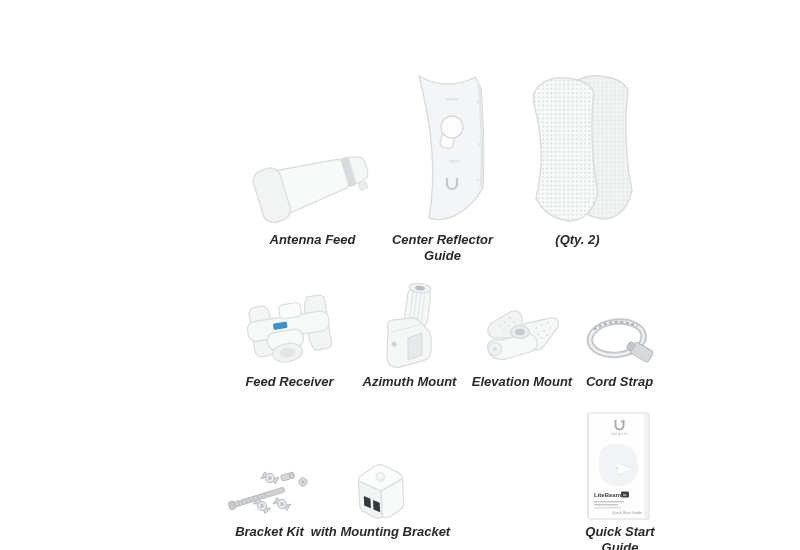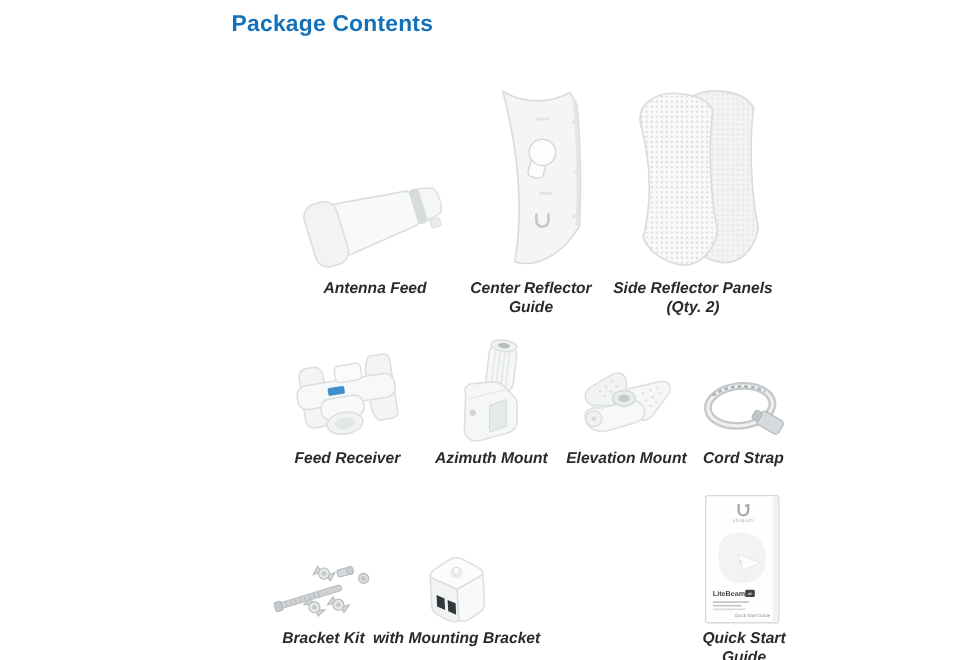--- a/index.html
+++ b/index.html
@@ -11,21 +11,20 @@
   .imgbox{display:flex;align-items:flex-end;justify-content:center;width:100%;}
   .cap{margin-top:4px;font-size:13px;font-weight:700;color:#2a292b;text-align:center;line-height:1.25;font-style:italic;}
   .cap span{display:block;white-space:nowrap;}
   svg{display:block;}
 </style>
 </head>
 <body>
 
 <div class="canvas">
 
-  <h1 class="page-title">Package Contents</h1>
 
   <figure class="item" style="left:190px;top:112px;width:165px;">
     <div class="imgbox" style="height:100px;">
       <svg width="145" height="100" viewBox="0 0 145 100">
         <g transform="rotate(-17 72 55)">
           <path d="M36 32 L104 40 Q109 42 109 55 Q109 68 104 70 L36 78 Z" fill="#f8f9f9" stroke="#dcdfe0" stroke-width="1.4"></path>
           <rect x="16" y="28" width="28" height="54" rx="11" fill="#f2f4f4" stroke="#dcdfe0" stroke-width="1.4"></rect>
           <rect x="106" y="40" width="8" height="30" rx="3" fill="#d8dbdc"></rect>
           <path d="M114 41 L126 44 Q129 47 129 55 Q129 63 126 66 L114 69 Z" fill="#f5f6f6" stroke="#dcdfe0" stroke-width="1.2"></path>
           <rect x="116" y="69" width="8" height="7" rx="1.5" fill="#eceeee" stroke="#dcdfe0" stroke-width="1"></rect>
@@ -72,21 +71,20 @@
           <g transform="translate(34 -2)">
             <use href="#spanel" fill="#f2f4f4" stroke="#d9dcdd" stroke-width="1.4"></use>
             <use href="#spanel" fill="url(#mesh)" opacity="0.65"></use>
           </g>
           <use href="#spanel" fill="#f8f9f9" stroke="#d9dcdd" stroke-width="1.4"></use>
           <use href="#spanel" fill="url(#mesh)"></use>
         </g>
       </svg>
     </div>
     <figcaption class="cap">
-      <span>Side Reflector Panels</span>
       <span>(Qty. 2)</span>
     </figcaption>
   </figure>
 
   <figure class="item" style="left:192px;top:272px;width:115px;">
     <div class="imgbox" style="height:82px;">
       <svg width="100" height="82" viewBox="0 0 100 82">
         <g transform="rotate(-9 50 42)">
           <rect x="12" y="14" width="20" height="50" rx="7" fill="#f3f5f5" stroke="#dcdfe0" stroke-width="1.3"></rect>
           <path d="M72 12 h12 a5 5 0 0 1 5 5 v44 a5 5 0 0 1 -5 5 h-12 q-9 -13 0 -27 q-9 -13 0 -27 z" fill="#f3f5f5" stroke="#dcdfe0" stroke-width="1.3"></path>

